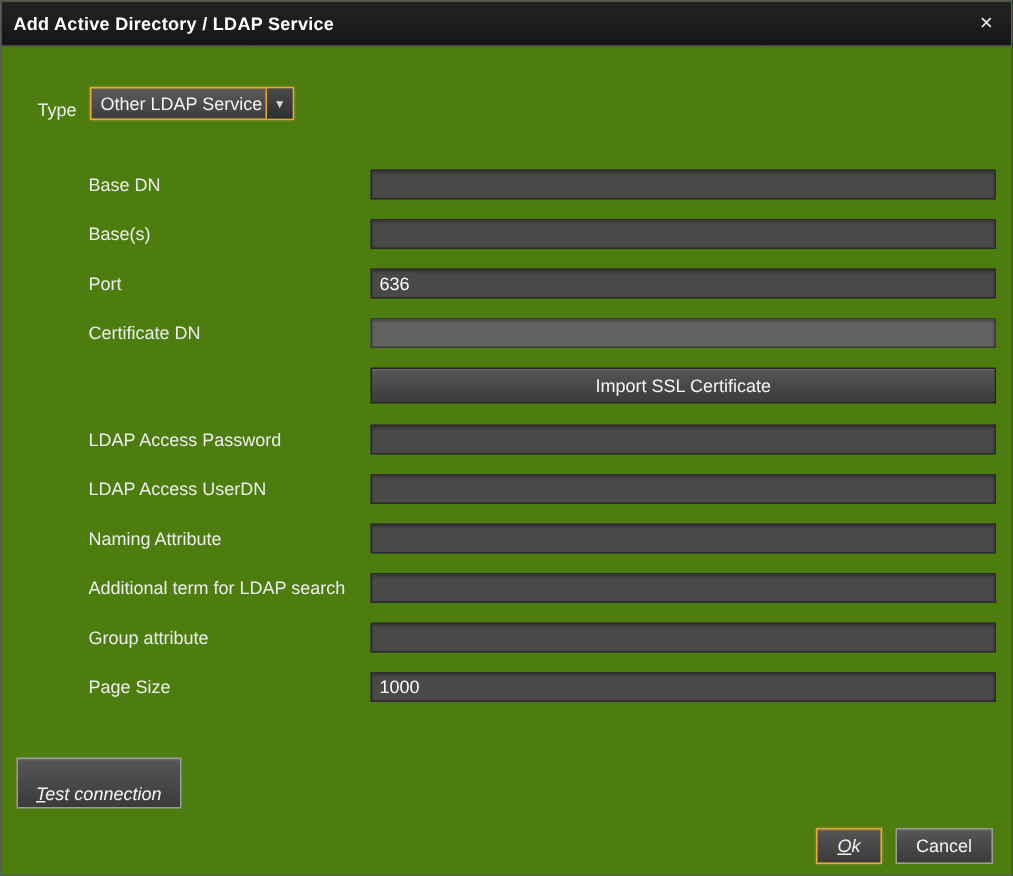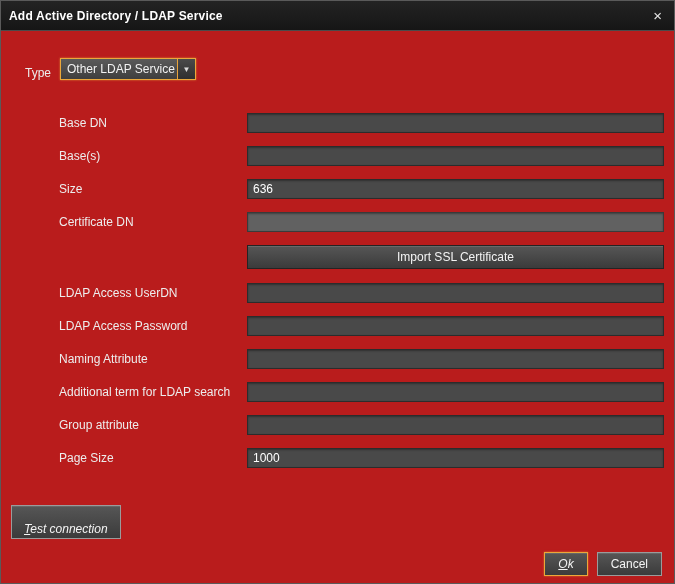--- a/index.html
+++ b/index.html
@@ -2,21 +2,21 @@
 <html><head>
 <meta charset="utf-8">
 <style>
   * { margin:0; padding:0; box-sizing:border-box; }
   html,body { background:#2b2b2b; }
   body { font-family:"Liberation Sans", sans-serif; }
 
   .dialog {
     position:relative;
     width:675px; height:584px;
-    background:#b91c1c;
+    background:#4d7c0f;
     border:1px solid #5a5a5a;
     color:#e9e9e9;
     overflow:hidden;
   }
 
   
   .titlebar {
     height:30px;
     background:linear-gradient(#232323,#161616);
     display:flex; align-items:center;
@@ -143,42 +143,42 @@
         <span class="field-label">Base DN</span>
         <input class="txt" type="text" value="" style="">
       </div>
 
       <div class="row">
         <span class="field-label">Base(s)</span>
         <input class="txt" type="text" value="" style="">
       </div>
 
       <div class="row">
-        <span class="field-label">Size</span>
+        <span class="field-label">Port</span>
         <input class="txt" type="text" value="636" style="">
       </div>
 
       <div class="row">
         <span class="field-label">Certificate DN</span>
         <input class="txt light" type="text" readonly="" value="" style="">
       </div>
 
       <div class="row row-button">
         <span class="field-label"></span>
         <button class="btn btn-wide">Import SSL Certificate</button>
       </div>
 
       <div class="row">
-        <span class="field-label">LDAP Access UserDN</span>
-        <input class="txt" type="text" value="" style="">
-      </div>
-
-      <div class="row">
         <span class="field-label">LDAP Access Password</span>
         <input class="txt" type="password" value="" style="">
+      </div>
+
+      <div class="row">
+        <span class="field-label">LDAP Access UserDN</span>
+        <input class="txt" type="text" value="" style="">
       </div>
 
       <div class="row">
         <span class="field-label">Naming Attribute</span>
         <input class="txt" type="text" value="" style="">
       </div>
 
       <div class="row">
         <span class="field-label">Additional term for LDAP search</span>
         <input class="txt" type="text" value="" style="">

